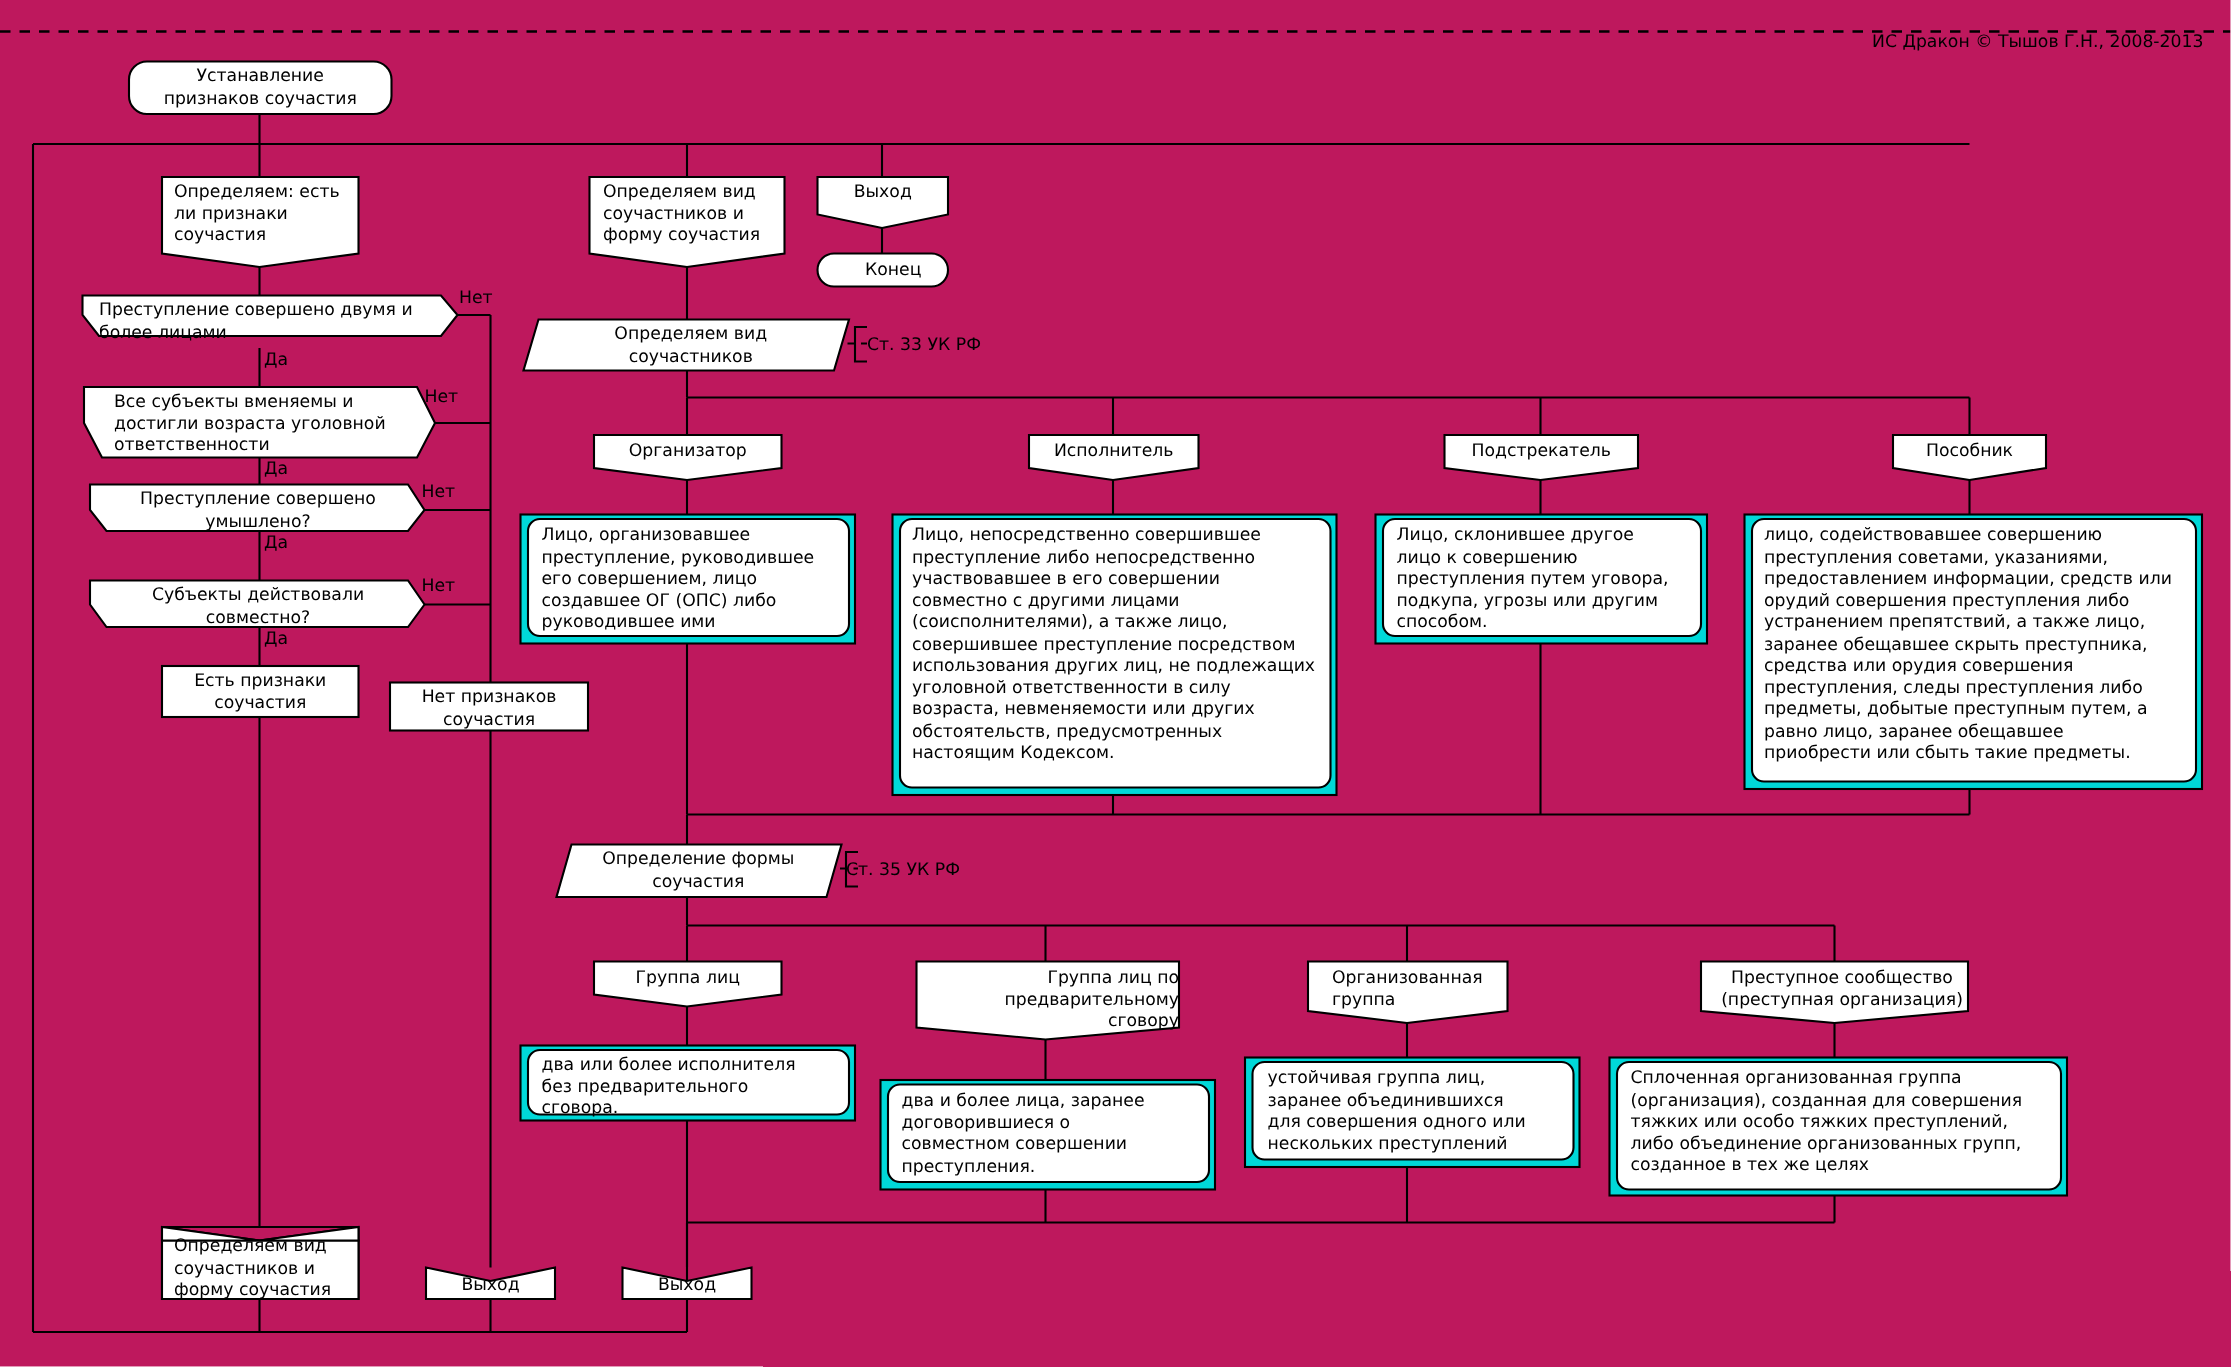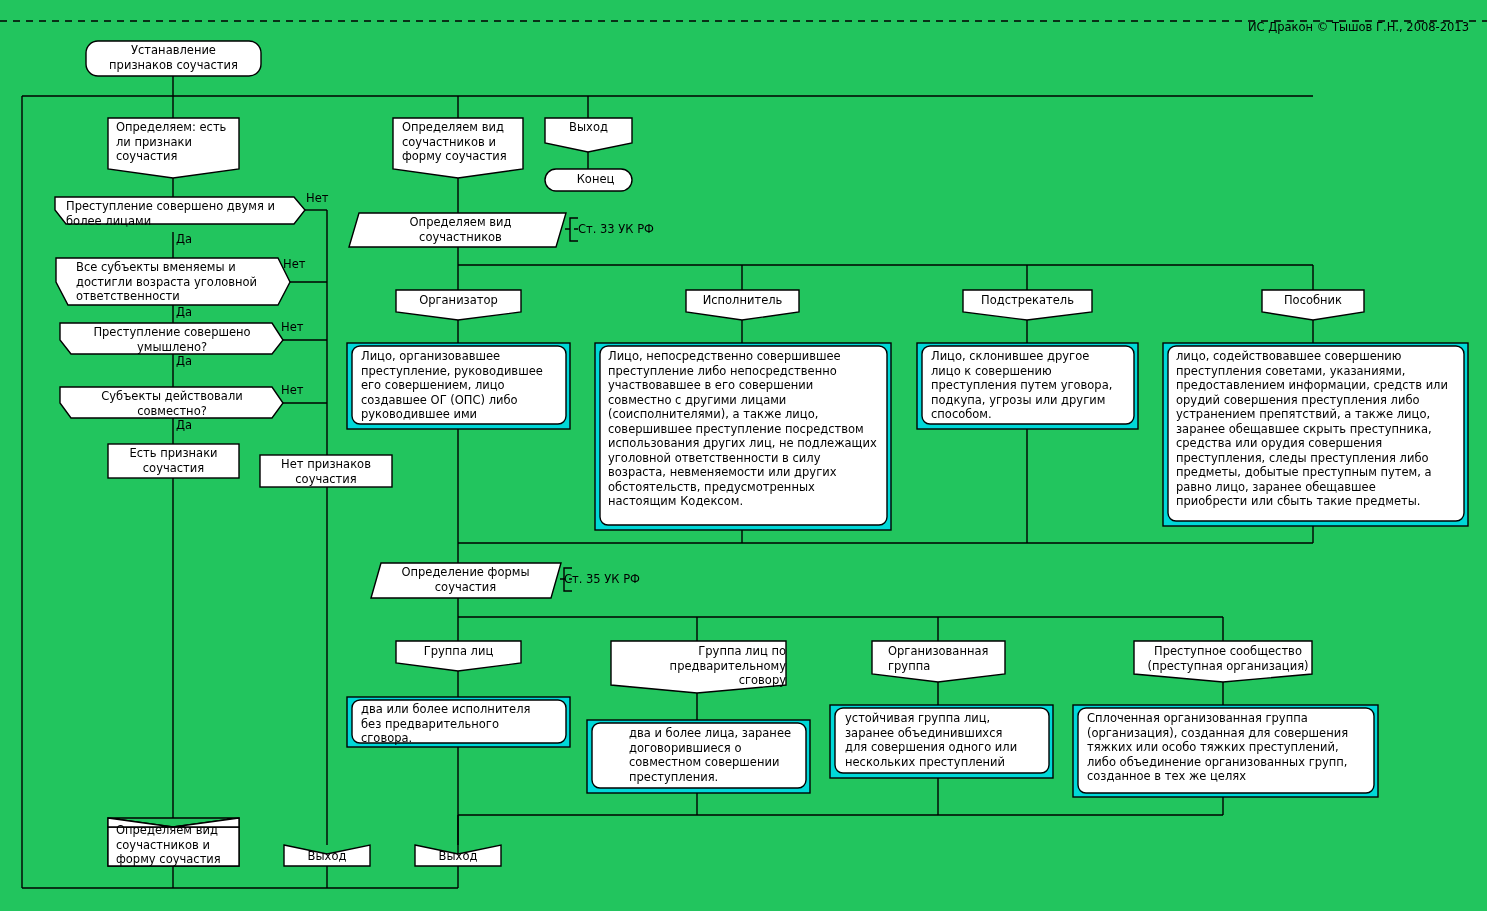--- a/index.html
+++ b/index.html
@@ -1,19 +1,19 @@
 <!DOCTYPE html>
 <html><head>
 <meta charset="utf-8">
 <style>
   html,body{margin:0;padding:0;background:#ffffff;}
   #canvas{
     position:relative;
     width:1487px;height:911px;
-    background:#22c55e;
+    background:#be185d;
     font-family:"DejaVu Sans","Liberation Sans",sans-serif;
     overflow:hidden;
   }
   #svg-layer{position:absolute;left:0;top:0;width:1487px;height:911px;}
   .txt{
     position:absolute;box-sizing:border-box;
     font-size:11.5px;line-height:14.5px;color:#000;
     white-space:pre-line;
   }
   .ctr{text-align:center;}
@@ -277,21 +277,21 @@
 предварительному
 сговору</div>
   <div class="txt lft" style="left:888px;top:644px;width:117px;">Организованная
 группа</div>
   <div class="txt ctr" style="left:1134px;top:644px;width:188px;">Преступное сообщество
 (преступная организация)</div>
 
   <div class="txt lft" style="left:361px;top:702px;width:202px;">два или более исполнителя
 без предварительного
 сговора.</div>
-  <div class="txt lft" style="left:601px;top:726px;width:202px;margin-left:28px;">два и более лица, заранее
+  <div class="txt lft" style="left:601px;top:726px;width:202px;">два и более лица, заранее
 договорившиеся о
 совместном совершении
 преступления.</div>
   <div class="txt lft" style="left:845px;top:711px;width:202px;">устойчивая группа лиц,
 заранее объединившихся
 для совершения одного или
 нескольких преступлений</div>
   <div class="txt lft" style="left:1087px;top:711px;width:288px;">Сплоченная организованная группа
 (организация), созданная для совершения
 тяжких или особо тяжких преступлений,

